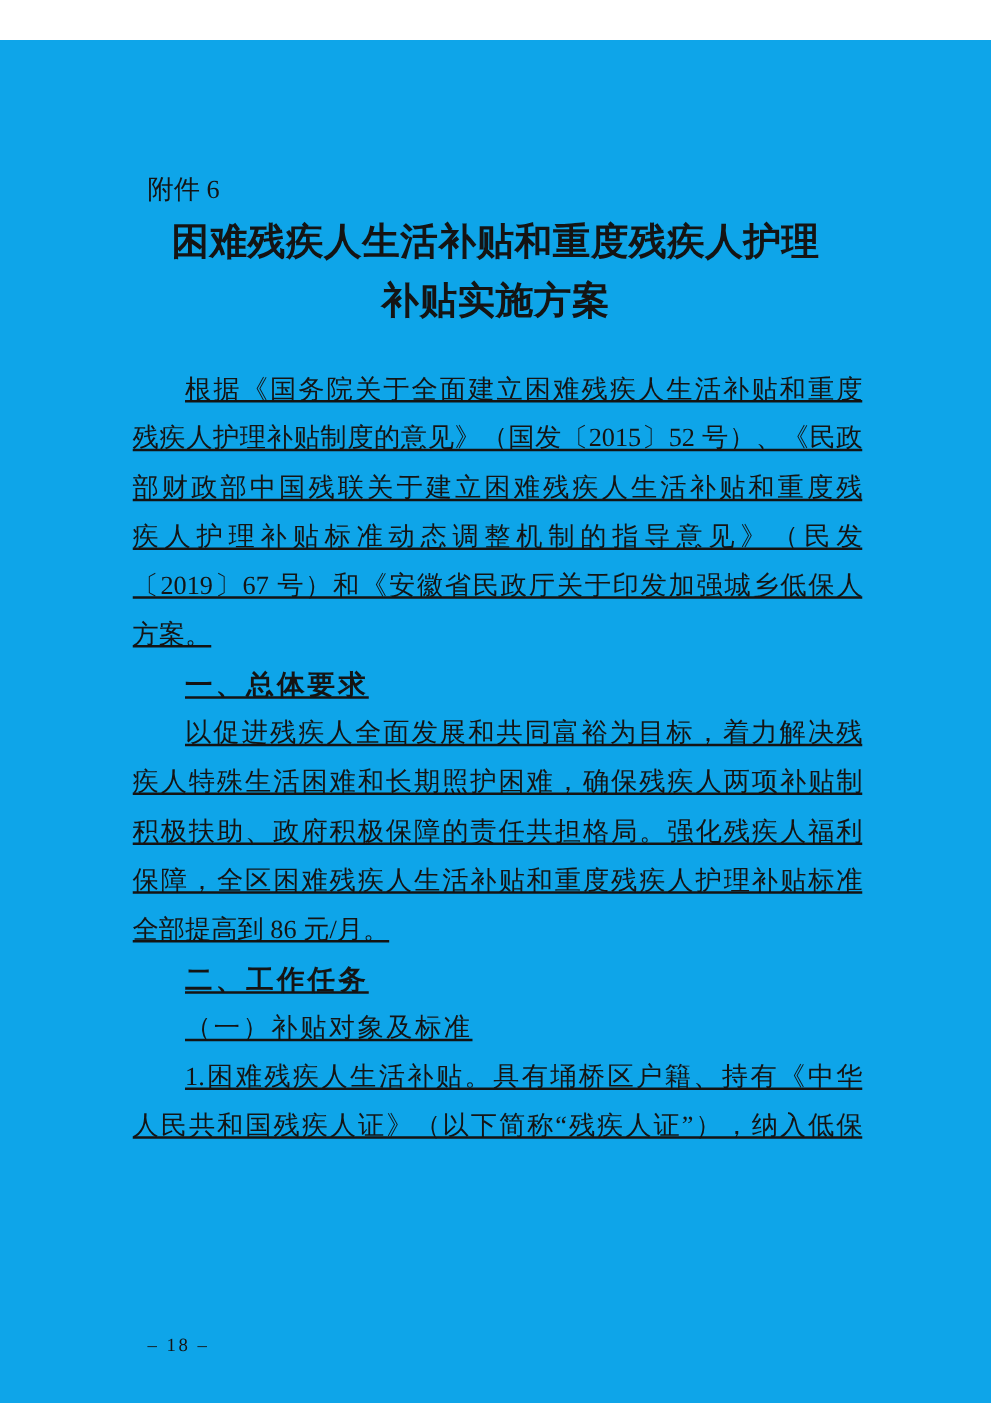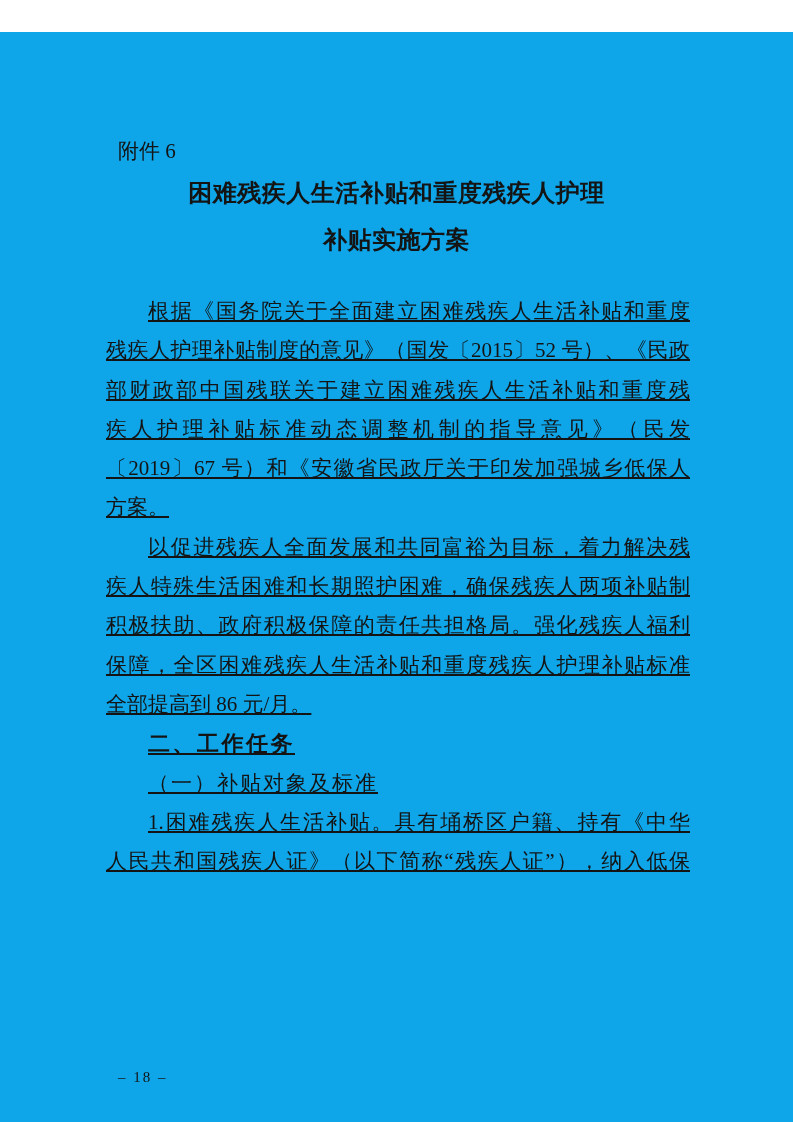--- a/index.html
+++ b/index.html
@@ -25,21 +25,21 @@
     line-height: 26px;
     white-space: nowrap;
   }
   .title {
     position: absolute;
     top: 138px;
     left: 0;
     width: 793px;
     margin: 0;
     text-align: center;
-    font-size: 24px;
+    font-size: 30px;
     font-weight: bold;
     line-height: 47px;
     letter-spacing: 0.5px;
   }
   .title-line { display: block; }
   .content {
     position: absolute;
     top: 260px;
     left: 106px;
     width: 584px;
@@ -86,20 +86,21 @@
     <span class="title-line">补贴实施方案</span>
   </h1>
 
   <div class="content" id="content-lines">
       <div class="line body indent justify">根据《国务院关于全面建立困难残疾人生活补贴和重度</div>
       <div class="line body justify">残疾人护理补贴制度的意见》（国发〔2015〕52 号）、《民政</div>
       <div class="line body justify">部财政部中国残联关于建立困难残疾人生活补贴和重度残</div>
       <div class="line body justify">疾人护理补贴标准动态调整机制的指导意见》（民发</div>
       <div class="line body justify">〔2019〕67 号）和《安徽省民政厅关于印发加强城乡低保人</div>
       <div class="line body">方案。</div>
+      <div class="line heading indent">一、总体要求</div>
       <div class="line body indent justify">以促进残疾人全面发展和共同富裕为目标，着力解决残</div>
       <div class="line body justify">疾人特殊生活困难和长期照护困难，确保残疾人两项补贴制</div>
       <div class="line body justify">积极扶助、政府积极保障的责任共担格局。强化残疾人福利</div>
       <div class="line body justify">保障，全区困难残疾人生活补贴和重度残疾人护理补贴标准</div>
       <div class="line body">全部提高到 86 元/月。</div>
       <div class="line heading indent">二、工作任务</div>
       <div class="line subheading indent">（一）补贴对象及标准</div>
       <div class="line body indent justify">1.困难残疾人生活补贴。具有埇桥区户籍、持有《中华</div>
       <div class="line body justify">人民共和国残疾人证》（以下简称“残疾人证”），纳入低保</div>
     </div>

